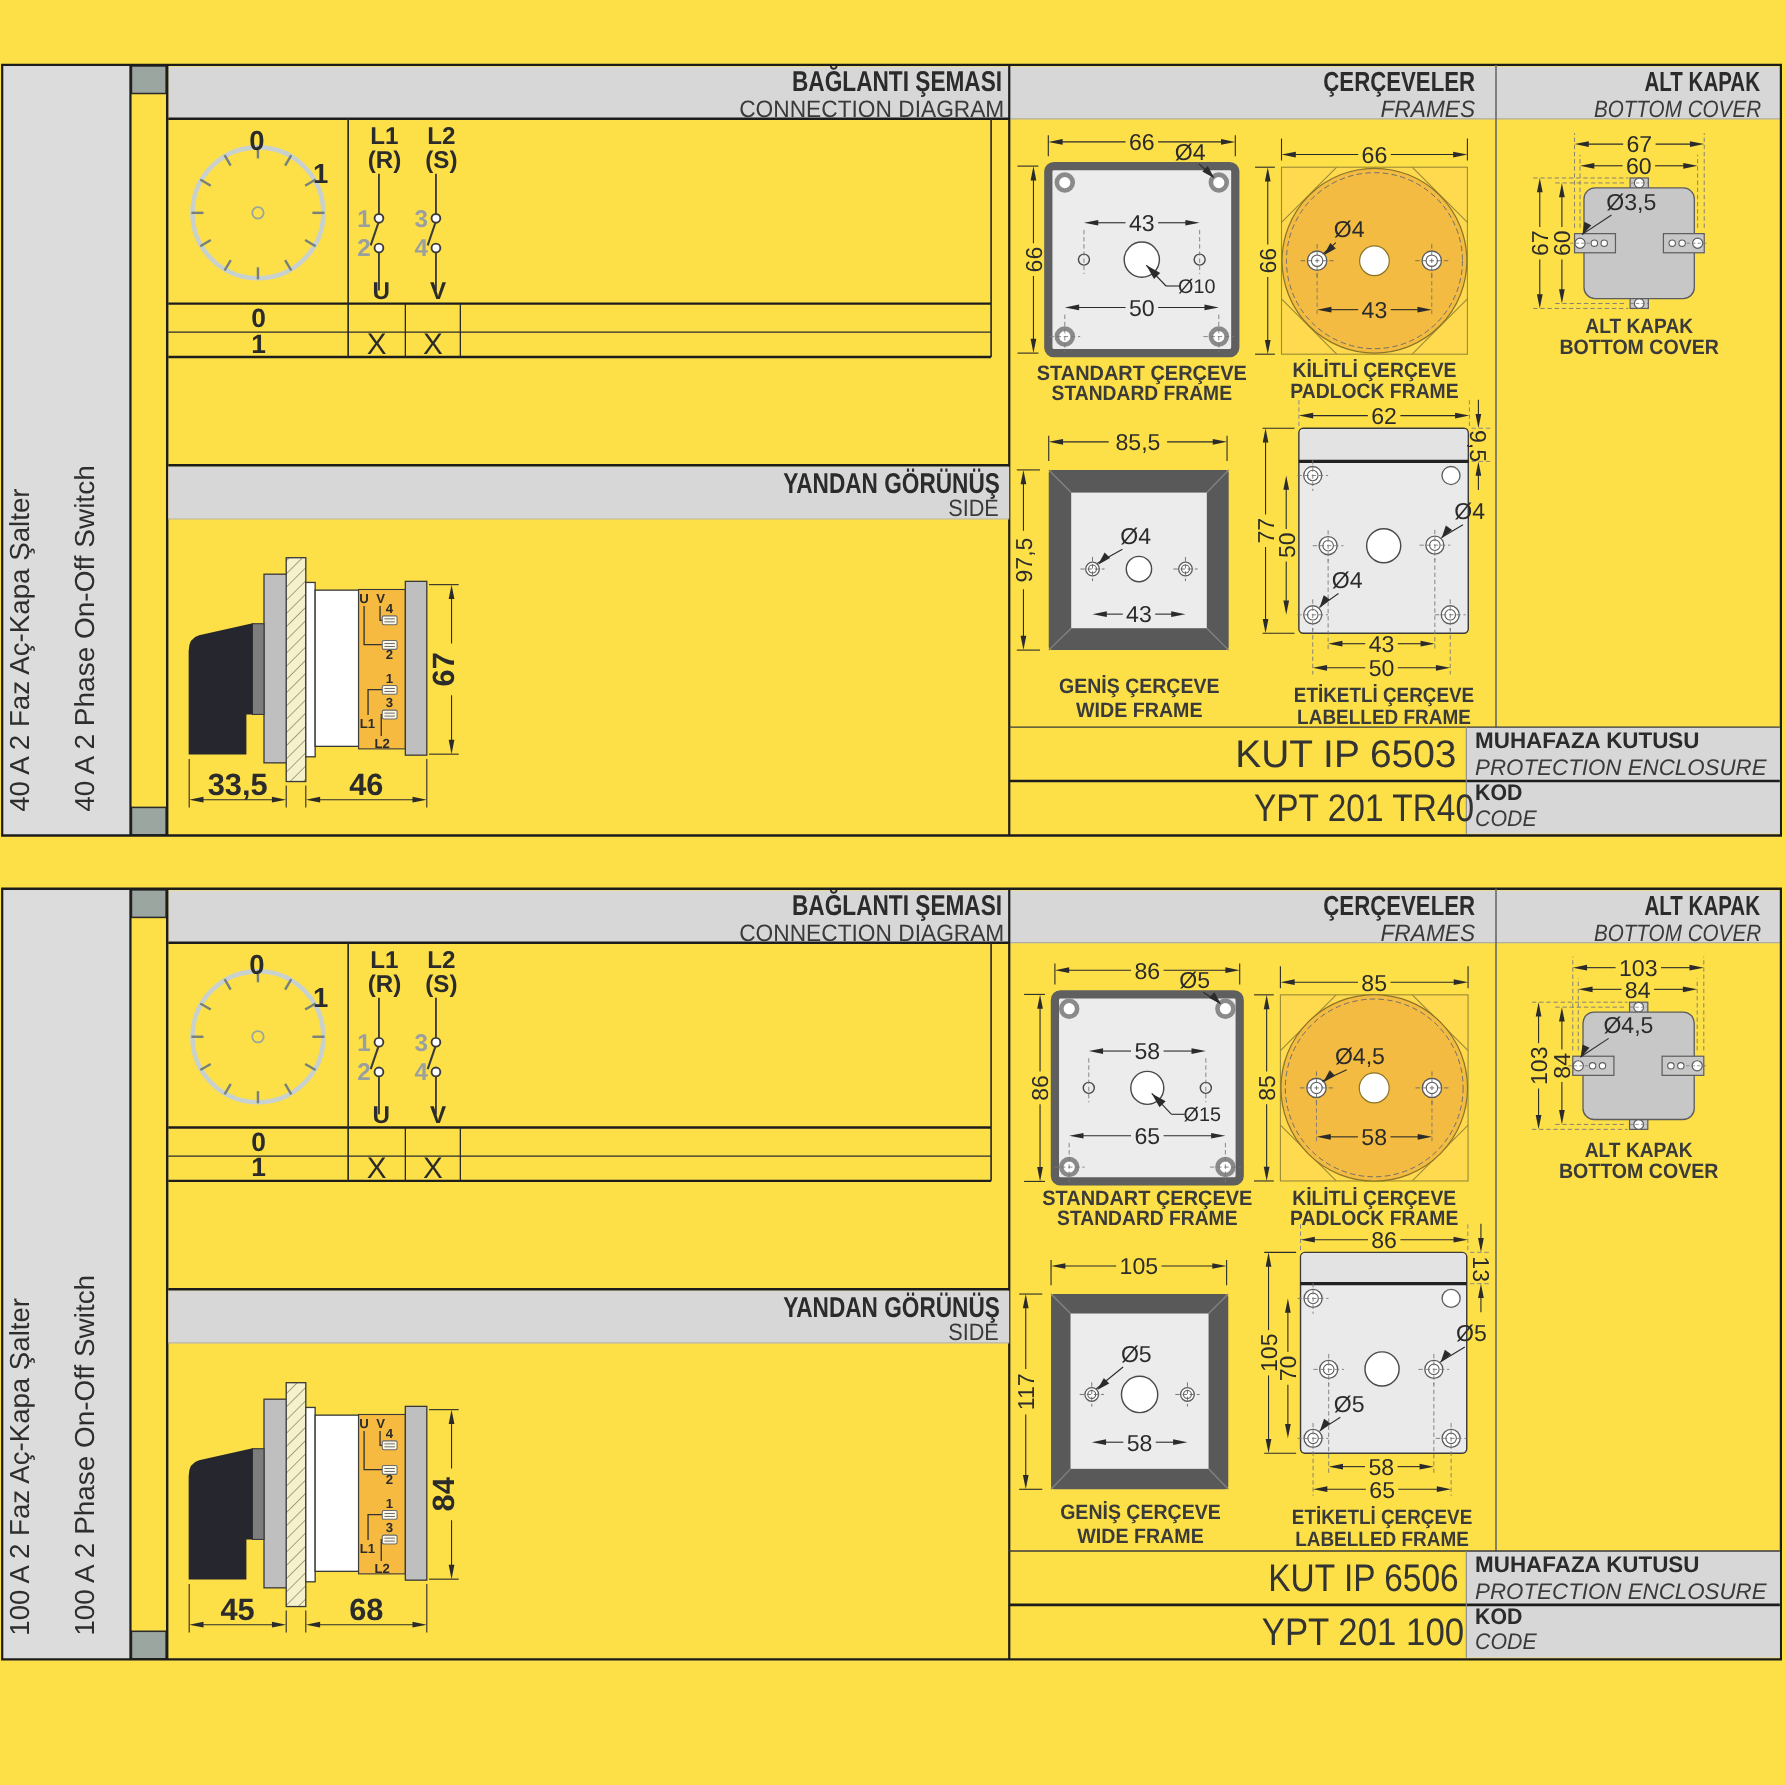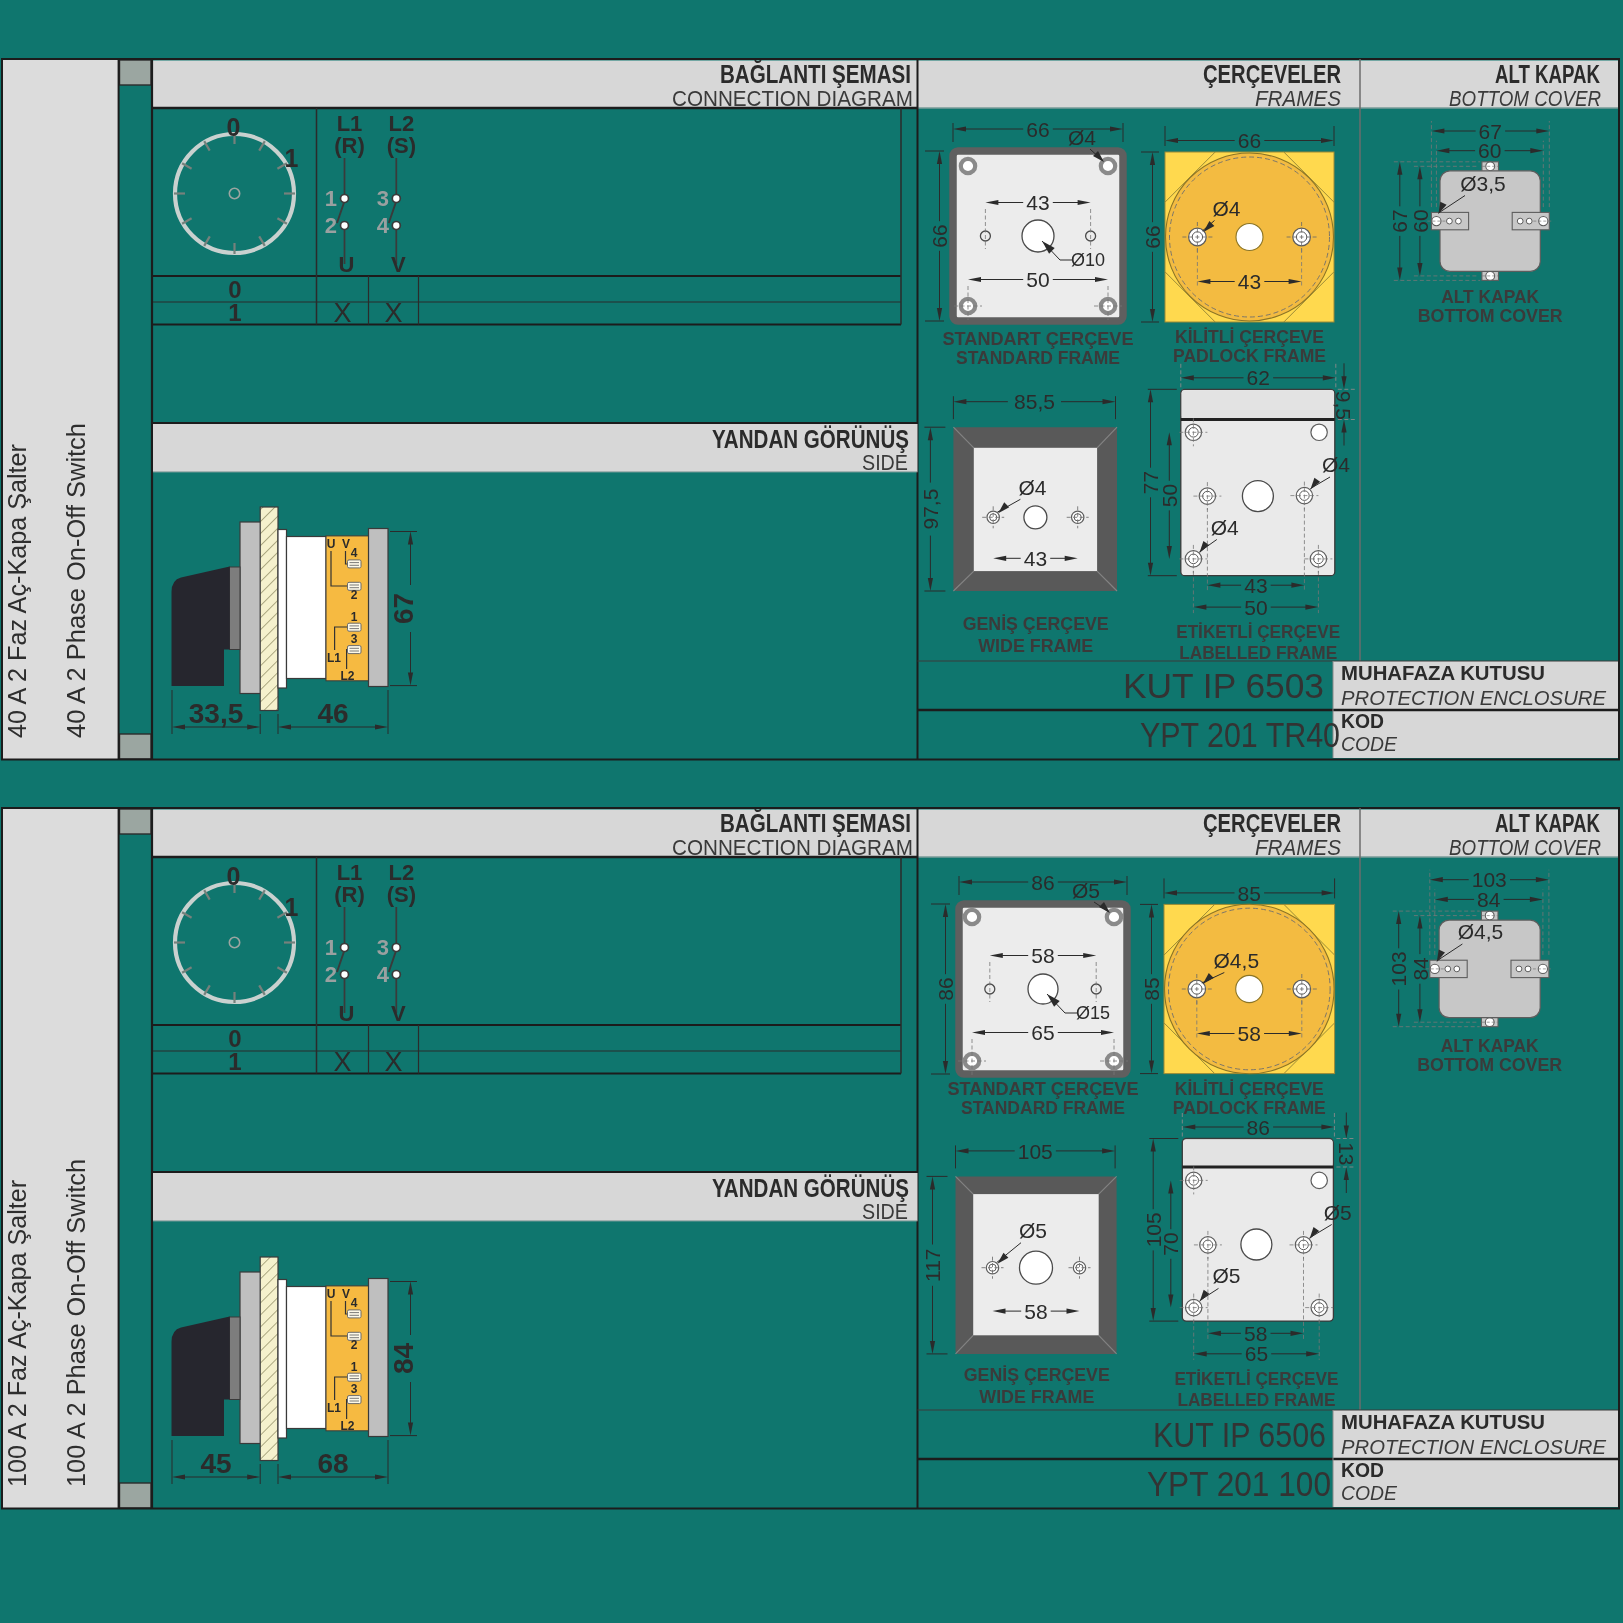--- a/index.html
+++ b/index.html
@@ -1,16 +1,16 @@
 <!DOCTYPE html>
 <html><head>
 <meta charset="utf-8">
 <style>
 html,body { margin:0; padding:0; background:#ffffff; }
-#page { position:relative; width:1623px; height:1623px; background:#0f766e; overflow:hidden;text-align:right; }
+#page { position:relative; width:1623px; height:1623px; background:#fde047; overflow:hidden;text-align:right; }
 svg { display:block; }
 </style>
 </head>
 <body>
 
 <div id="page">
 <svg width="1623" height="1623" viewBox="0 0 1623 1623">
 <defs>
 <pattern id="hatch" patternUnits="userSpaceOnUse" width="8.5" height="8.5" patternTransform="rotate(-45)">
 <rect width="8.5" height="8.5" fill="#f5f1cd"></rect>

